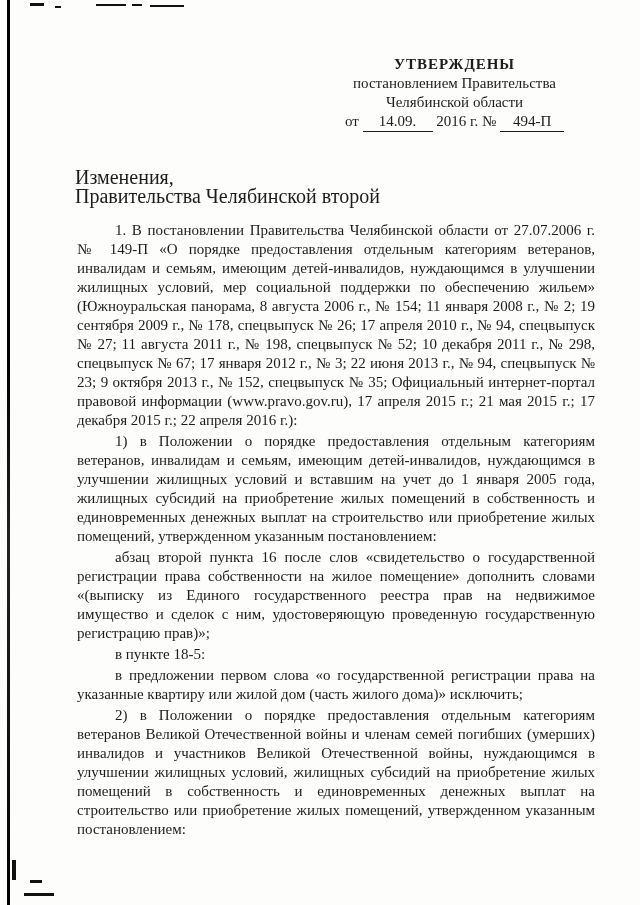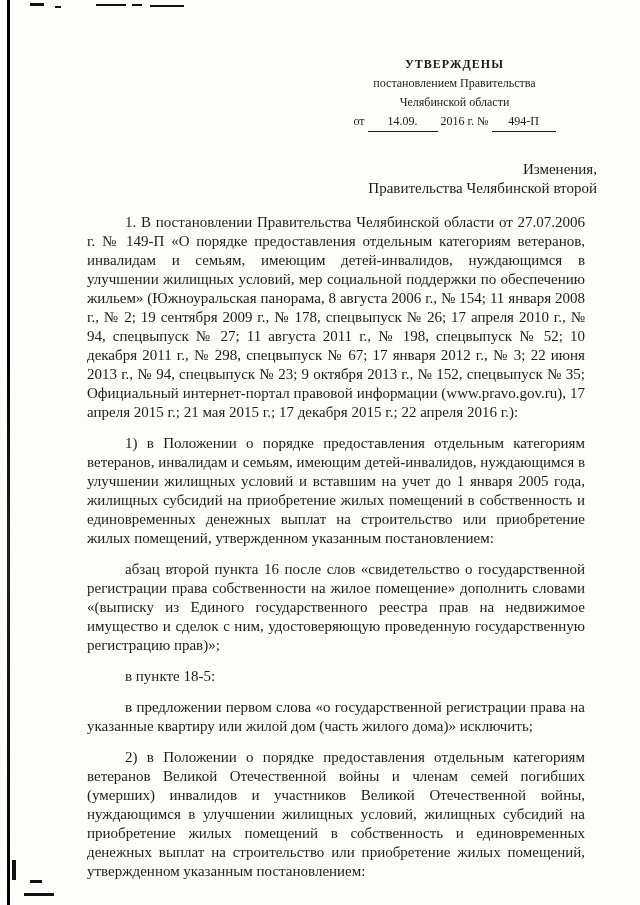--- a/index.html
+++ b/index.html
@@ -40,56 +40,56 @@
     left: 75px;
     top: 0;
     width: 522px;
   }
 
   
   .approval {
     margin: 55px 0 0 auto;
     width: 285px;
     text-align: center;
-    font-size: 12px;
+    font-size: 15px;
     line-height: 19px;
   }
   .approval .approved-word {
     font-weight: bold;
     letter-spacing: 1px;
   }
   .approval .date-line {
     white-space: nowrap;
   }
   .blank {
     display: inline-block;
     min-width: 58px;
     border-bottom: 1px solid #1c1c1c;
     padding: 0 6px;
     text-align: center;
   }
   .blank.num { min-width: 52px; }
 
   
   .doc-title {
-    margin-top: 28px;
-    text-align: right;
-    font-size: 15px;
+    margin-top: 36px;
+    text-align: left;
+    font-size: 20px;
     line-height: 19px;
   }
 
   
   .body-text {
     margin-top: 15px;
     font-size: 15px;
     line-height: 19px;
     text-align: justify;
   }
   .body-text p {
-    margin: 12px;
+    margin: 2px;
     text-indent: 38px;
   }
 </style>
 </head>
 <body>
 
 <div class="page">
 
   <div class="artifact edge-line-left"></div>
   <div class="artifact mark-top-1"></div>

